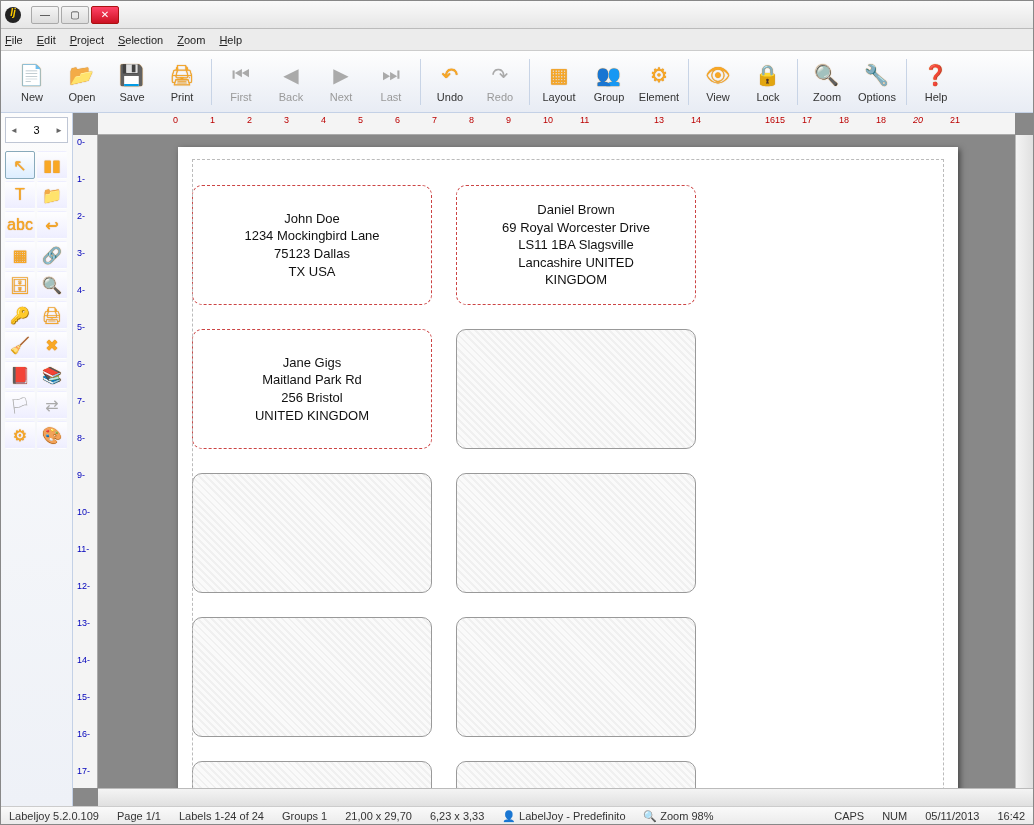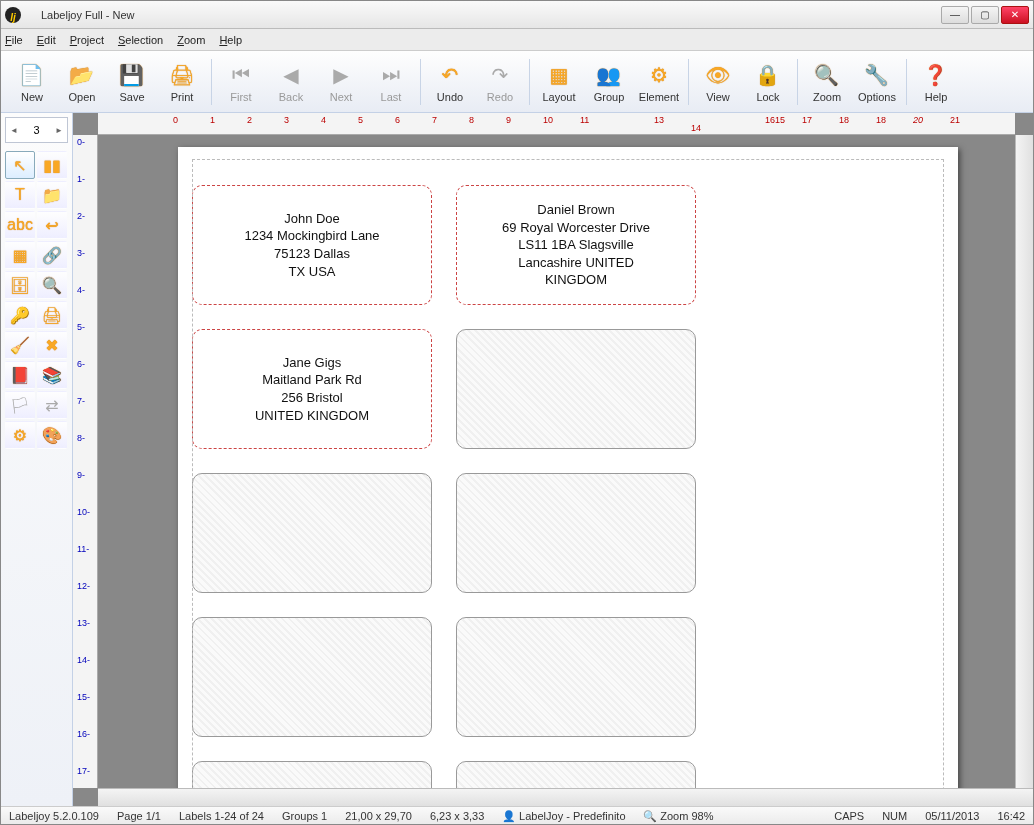--- a/index.html
+++ b/index.html
@@ -1,18 +1,18 @@
 <!DOCTYPE html>
 <html><head>
 <meta charset="utf-8">
 <style>
 * { box-sizing: border-box; margin: 0; padding: 0; }
 body { font-family: "Segoe UI", Tahoma, sans-serif; font-size: 11px; background: #d4d0c8; width: 1034px; height: 825px; overflow: hidden; border: 1px solid #888; }
 .titlebar { height: 28px; background: linear-gradient(#fafafa,#e6e6e6); display: flex; align-items: center; padding: 0 4px; border-bottom: 1px solid #bbb; }
-.titlebar .appicon { width: 16px; height: 16px; background: #222; border-radius: 50%; display:flex;align-items:flex-end;justify-content:center; margin-right: 20px; }
+.titlebar .appicon { width: 16px; height: 16px; background: #222; border-radius: 50%; display:flex;align-items:flex-start;justify-content:center; margin-right: 10px; }
 .titlebar .appicon span{ color:#fc0; font-size:10px; font-weight:bold; font-style:italic;}
 .titlebar .title { flex:1; color:#333; }
 .winbtns { display:flex; gap:2px; }
 .winbtn { width:28px; height:18px; background:linear-gradient(#f5f5f5,#ddd); border:1px solid #aaa; display:flex;align-items:center;justify-content:center; font-size:10px; color:#333; border-radius:2px;}
 .winbtn.close { background:linear-gradient(#f46,#c12); color:#fff; border-color:#a11;}
 .menubar { height:22px; background:#ececec; display:flex; align-items:center; padding:0 4px; gap:14px; border-bottom:1px solid #ccc;}
 .menubar span { color:#222; }
 .menubar span u { text-decoration:underline;}
 .toolbar { height:62px; background:linear-gradient(#fefefe,#e8ecf4); border-bottom:1px solid #c4d1e6; display:flex; align-items:center; padding:0 6px;}
 .tbtn { display:flex; flex-direction:column; align-items:center; justify-content:center; width:50px; height:56px; font-size:11px; color:#333; border-radius:3px; }
@@ -44,21 +44,20 @@
 .ico-y { color:#f9a825; text-shadow:0 0 1px #c07000;}
 .ico-g { color:#aaa;}
 </style>
 </head>
 <body>
 
 <div class="titlebar">
   <div class="appicon">
       <span>lj</span>
     </div>
-  <div class="title">Labeljoy Full - New</div>
   <div class="winbtns">
     <div class="winbtn">—</div>
     <div class="winbtn">▢</div>
     <div class="winbtn close">✕</div>
   </div>
 </div>
 
 <div class="menubar">
   <span><u>F</u>ile</span>
   <span><u>E</u>dit</span>
@@ -229,21 +228,21 @@
         <div class="tick" style="left: 223px;">4</div>
         <div class="tick" style="left: 260px;">5</div>
         <div class="tick" style="left: 297px;">6</div>
         <div class="tick" style="left: 334px;">7</div>
         <div class="tick" style="left: 371px;">8</div>
         <div class="tick" style="left: 408px;">9</div>
         <div class="tick" style="left: 445px;">10</div>
         <div class="tick" style="left: 482px;">11</div>
         <div class="tick" style="left: 519px; margin-top: 41px;">12</div>
         <div class="tick" style="left: 556px;">13</div>
-        <div class="tick" style="left: 593px; margin-top: 8px;">14</div>
+        <div class="tick" style="left: 593px;">14</div>
         <div class="tick" style="left: 630px; margin-left: 47px;">15</div>
         <div class="tick" style="left: 667px;">16</div>
         <div class="tick" style="left: 704px;">17</div>
         <div class="tick" style="left: 741px;">18</div>
         <div class="tick" style="left: 778px;">18</div>
         <div class="tick" style="left: 815px; font-style: italic;">20</div>
         <div class="tick" style="left: 852px;">21</div>
       </div>
     <div class="vruler" id="vruler">
         <div class="tick" style="top: 2px;">0-</div>

